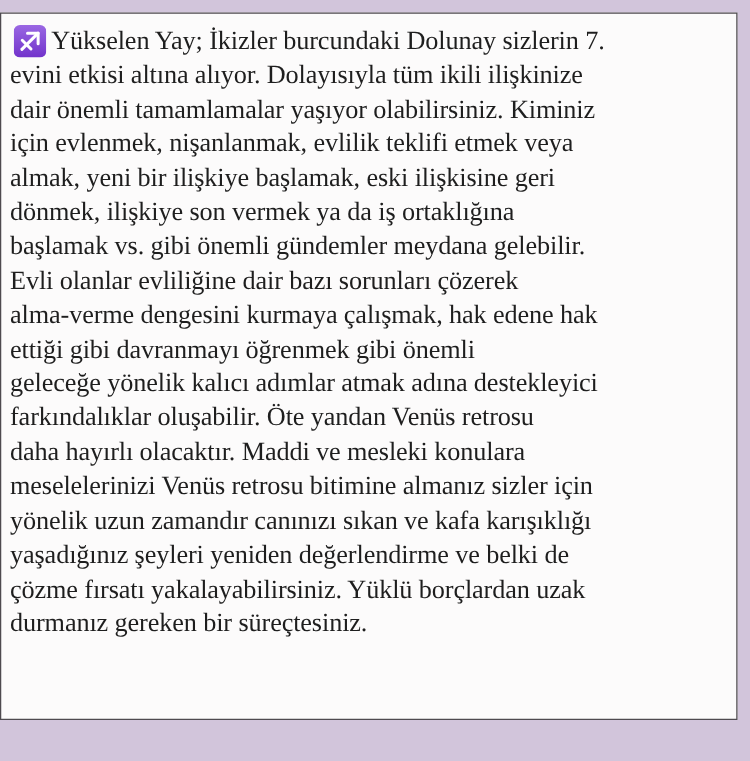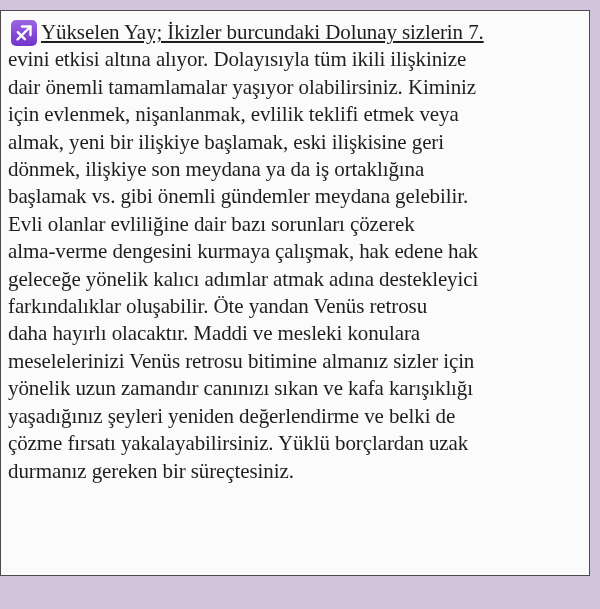--- a/index.html
+++ b/index.html
@@ -41,21 +41,20 @@
     color: var(--text);
     font-size: 21px;
     line-height: 27.4px;
     letter-spacing: -0.1px;
   }
   .text-block .line {
     white-space: nowrap;
   }
   .text-block .line:first-child {
     padding-left: 33px;
-    text-decoration: underline;
   }
 </style>
 </head>
 <body>
 
 <div class="card">
   <span class="zodiac-icon">
     <svg viewBox="0 0 26 26" xmlns="http://www.w3.org/2000/svg">
       <defs>
         <linearGradient id="sagGrad" x1="0" y1="0" x2="0" y2="1">
@@ -70,24 +69,25 @@
         <path d="M 6.8 12.2 L 13.8 19.2"></path>
       </g>
     </svg>
   </span>
   <div class="text-block">
       <div class="line">Yükselen Yay; İkizler burcundaki Dolunay sizlerin 7.</div>
       <div class="line">evini etkisi altına alıyor. Dolayısıyla tüm ikili ilişkinize</div>
       <div class="line">dair önemli tamamlamalar yaşıyor olabilirsiniz. Kiminiz</div>
       <div class="line">için evlenmek, nişanlanmak, evlilik teklifi etmek veya</div>
       <div class="line">almak, yeni bir ilişkiye başlamak, eski ilişkisine geri</div>
-      <div class="line">dönmek, ilişkiye son meydana ya da iş ortaklığına</div>
+      <div class="line">dönmek, ilişkiye son vermek ya da iş ortaklığına</div>
       <div class="line">başlamak vs. gibi önemli gündemler meydana gelebilir.</div>
       <div class="line">Evli olanlar evliliğine dair bazı sorunları çözerek</div>
       <div class="line">alma-verme dengesini kurmaya çalışmak, hak edene hak</div>
+      <div class="line">ettiği gibi davranmayı öğrenmek gibi önemli</div>
       <div class="line">geleceğe yönelik kalıcı adımlar atmak adına destekleyici</div>
       <div class="line">farkındalıklar oluşabilir. Öte yandan Venüs retrosu</div>
       <div class="line">daha hayırlı olacaktır. Maddi ve mesleki konulara</div>
       <div class="line">meselelerinizi Venüs retrosu bitimine almanız sizler için</div>
       <div class="line">yönelik uzun zamandır canınızı sıkan ve kafa karışıklığı</div>
       <div class="line">yaşadığınız şeyleri yeniden değerlendirme ve belki de</div>
       <div class="line">çözme fırsatı yakalayabilirsiniz. Yüklü borçlardan uzak</div>
       <div class="line">durmanız gereken bir süreçtesiniz.</div>
     </div>
 </div>

